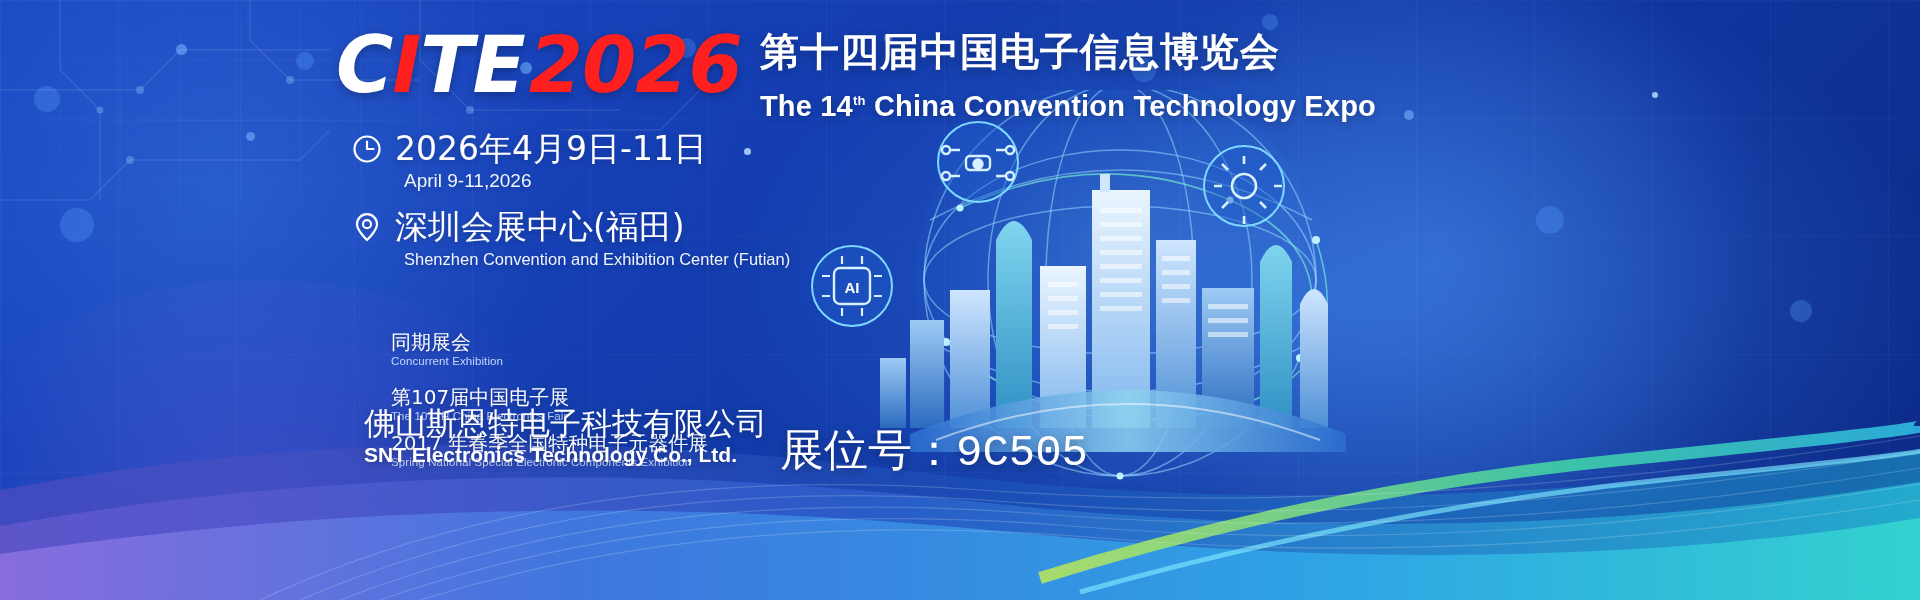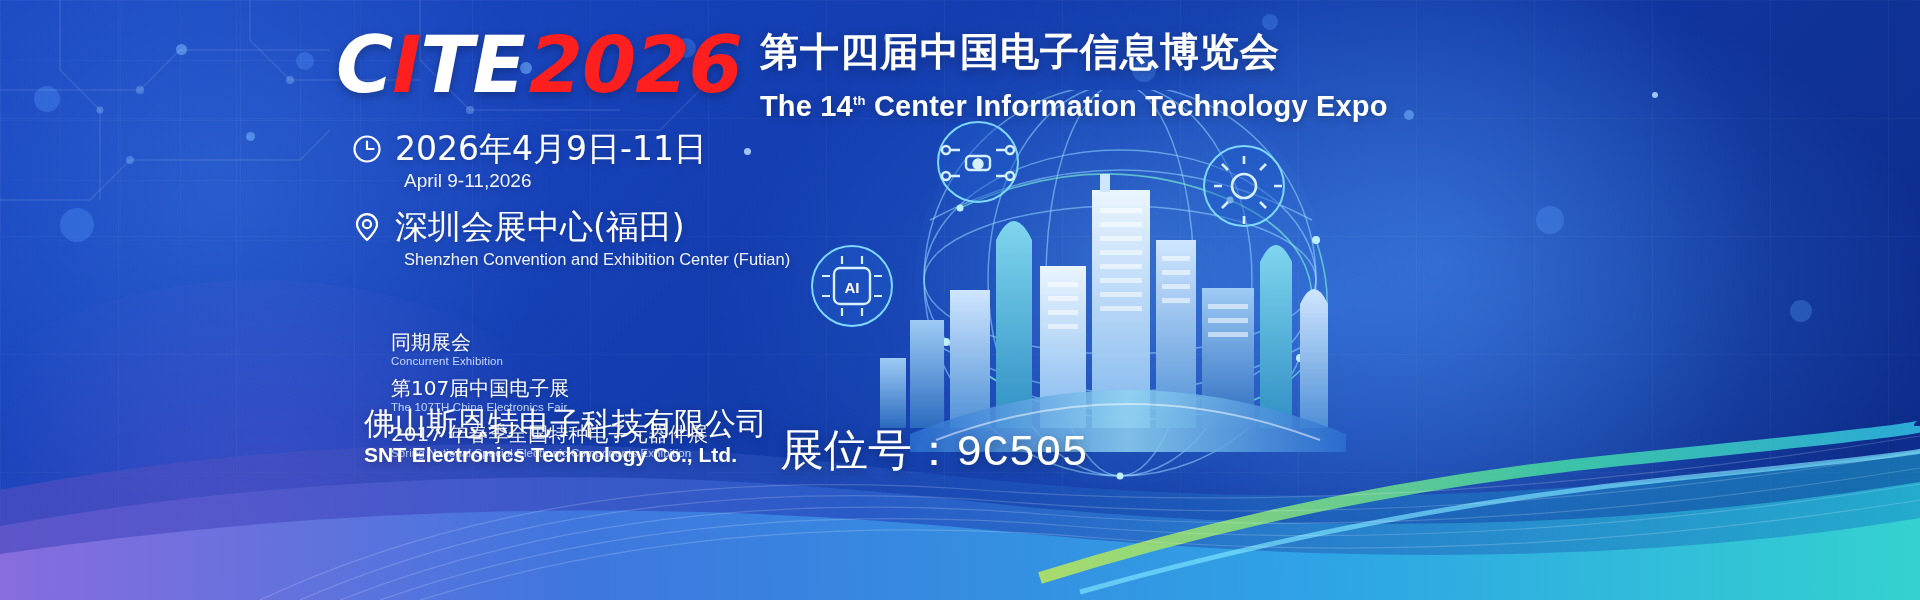--- a/index.html
+++ b/index.html
@@ -87,21 +87,21 @@
   .concur{position:absolute;left:391px;top:331px;}
   .cc-cn{
     font-family:"DejaVu Sans","Liberation Sans",sans-serif;
     font-size:20px;line-height:23px;color:#ffffff;font-weight:400;white-space:nowrap;
     text-shadow:0 1px 5px rgba(0,0,0,.25);
   }
   .cc-en{
     font-size:11.5px;line-height:14px;color:#cfe0ff;font-weight:400;white-space:nowrap;
     letter-spacing:.1px;opacity:.92;
   }
-  .cc-cn.m1{margin-top:9px;}
+  .cc-cn.m1{margin-top:18px;}
   .cc-cn.m2{margin-top:9px;}
 
   
   .company{position:absolute;left:364px;top:405px;}
   .co-cn{
     font-family:"DejaVu Sans","Liberation Sans",sans-serif;
     font-size:31px;line-height:37px;color:#ffffff;font-weight:400;white-space:nowrap;
     text-shadow:0 2px 8px rgba(0,0,0,.30);
   }
   .co-en{
@@ -331,21 +331,21 @@
 
   <div class="headrow">
     <div class="cite-logo">
       <span class="cite-c">C</span>
         <span class="cite-i">I</span>
         <span class="cite-te">TE</span>
         <span class="cite-year">2026</span>
     </div>
     <div class="title-block">
       <div class="title-cn">第十四届中国电子信息博览会</div>
-      <div class="title-en"><span>The 14</span><sup>th</sup><span> Center Information Technology Expo</span></div>
+      <div class="title-en"><span>The 14</span><sup>th</sup><span> China Convention Technology Expo</span></div>
     </div>
   </div>
 
   <div class="infoblock">
     <div class="inforow">
       <svg class="ico" viewBox="0 0 30 30">
         <circle cx="15" cy="15" r="12.5" fill="none" stroke="#ffffff" stroke-width="2.2"></circle>
         <path d="M15 7.5 V15 H21.5" fill="none" stroke="#ffffff" stroke-width="2.2" stroke-linecap="round" stroke-linejoin="round"></path>
       </svg>
       <div class="info-cn">2026年4月9日-11日</div>

